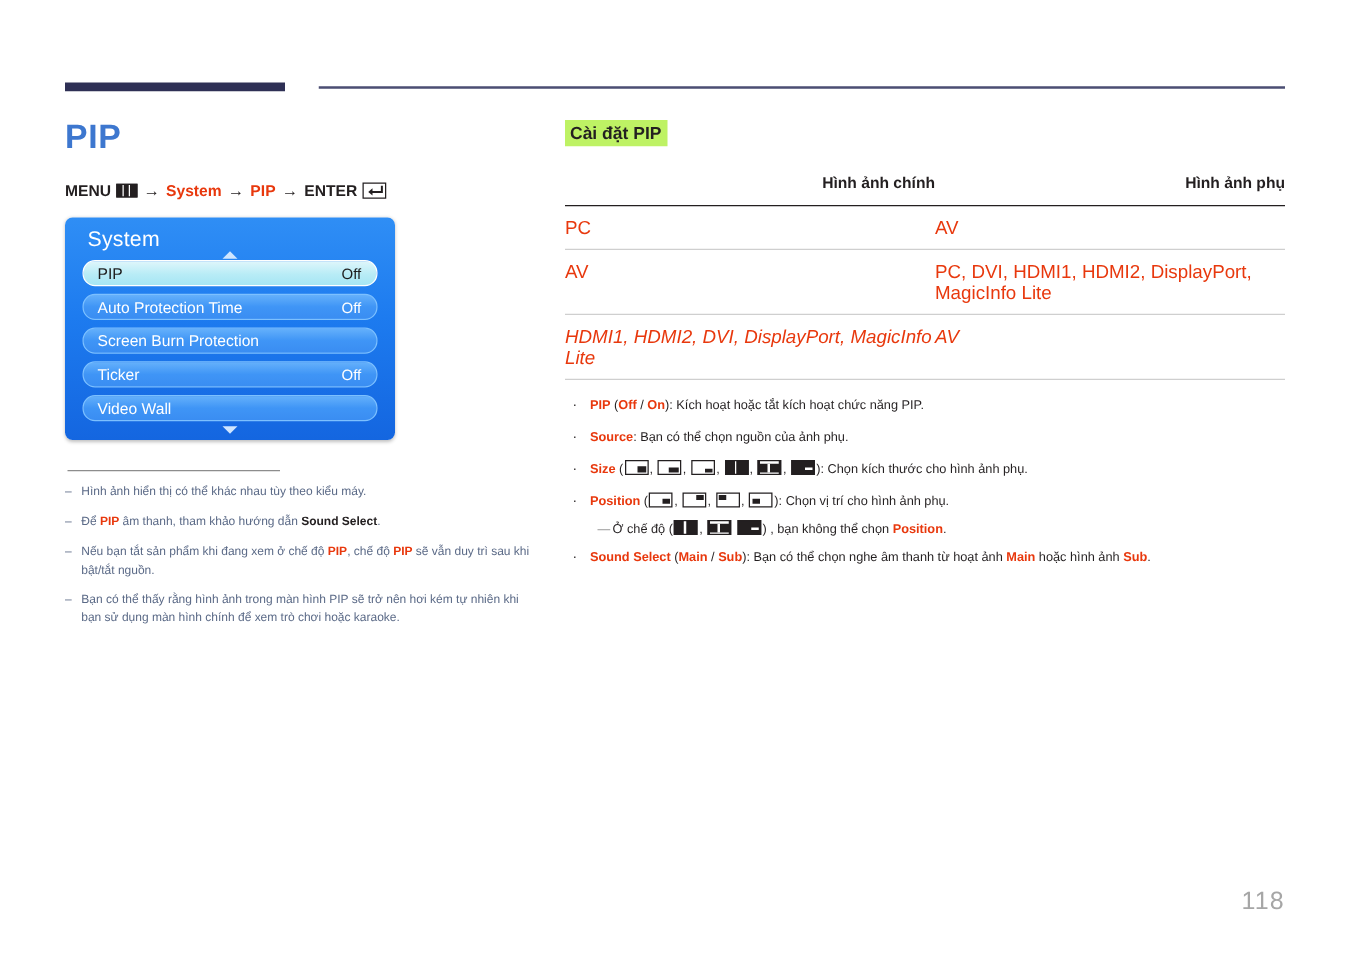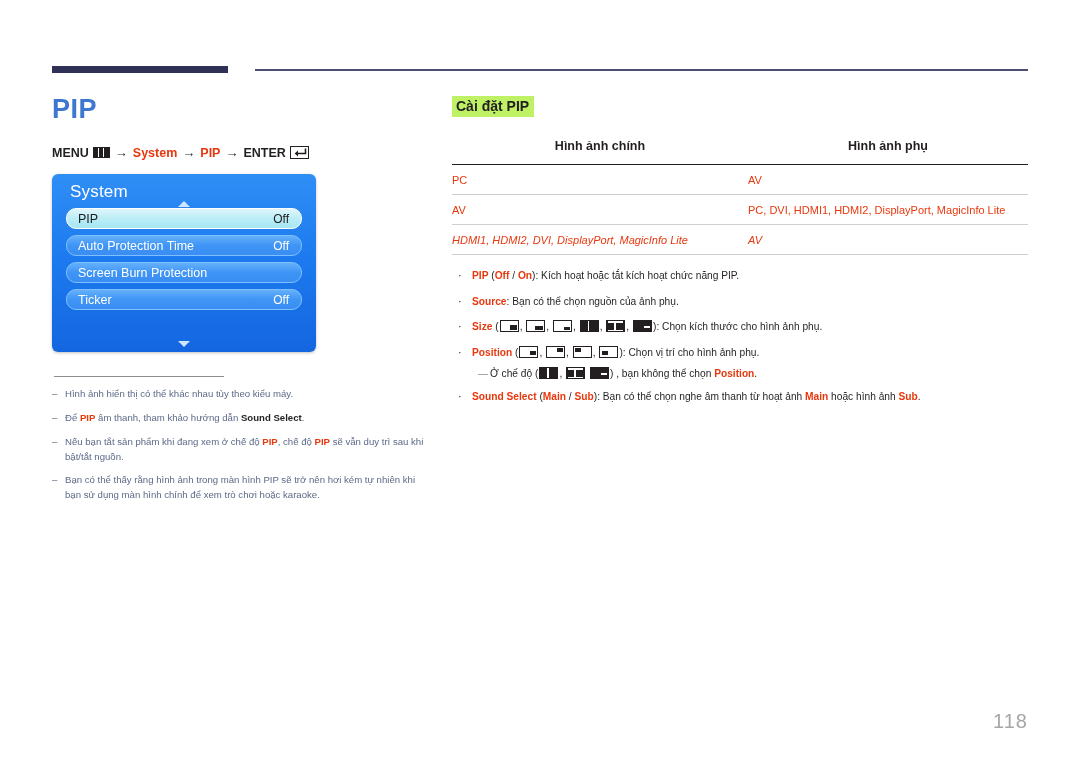--- a/index.html
+++ b/index.html
@@ -205,29 +205,29 @@
     width: 570px;
   }
 
   
   table.pip-table {
     border-collapse: collapse;
     width: 576px;
     margin-top: 22px;
   }
   table.pip-table th {
-    text-align: center;
+    text-align: right;
     font-size: 12.5px;
     font-weight: bold;
     color: #231f20;
     padding: 0 0 11px 0;
     border-bottom: 1.6px solid #231f20;
   }
   table.pip-table td {
-    font-size: 11px;
+    font-size: 15px;
     color: #e8380d;
     padding: 9px 0 8px 0;
     border-bottom: 1px solid #cfcfcf;
     vertical-align: top;
   }
   table.pip-table th.c1, table.pip-table td.c1 { width: 296px; }
   table.pip-table tr:last-child td { border-bottom: 1px solid #cfcfcf; font-style: italic; }
 
   
   .blist { margin-top: 12px; }
@@ -352,20 +352,24 @@
         <span>Auto Protection Time</span>
         <span class="val">Off</span>
       </div>
       <div class="osd-row">
         <span>Screen Burn Protection</span>
         <span class="val"></span>
       </div>
       <div class="osd-row">
         <span>Ticker</span>
         <span class="val">Off</span>
+      </div>
+      <div class="osd-row">
+        <span>Video Wall</span>
+        <span class="val"></span>
       </div>
     </div>
     <div class="osd-caret-down"></div>
   </div>
 
   <div class="notes-sep"></div>
 
   <div>
     <div class="note">
       <span class="dash">–</span>

